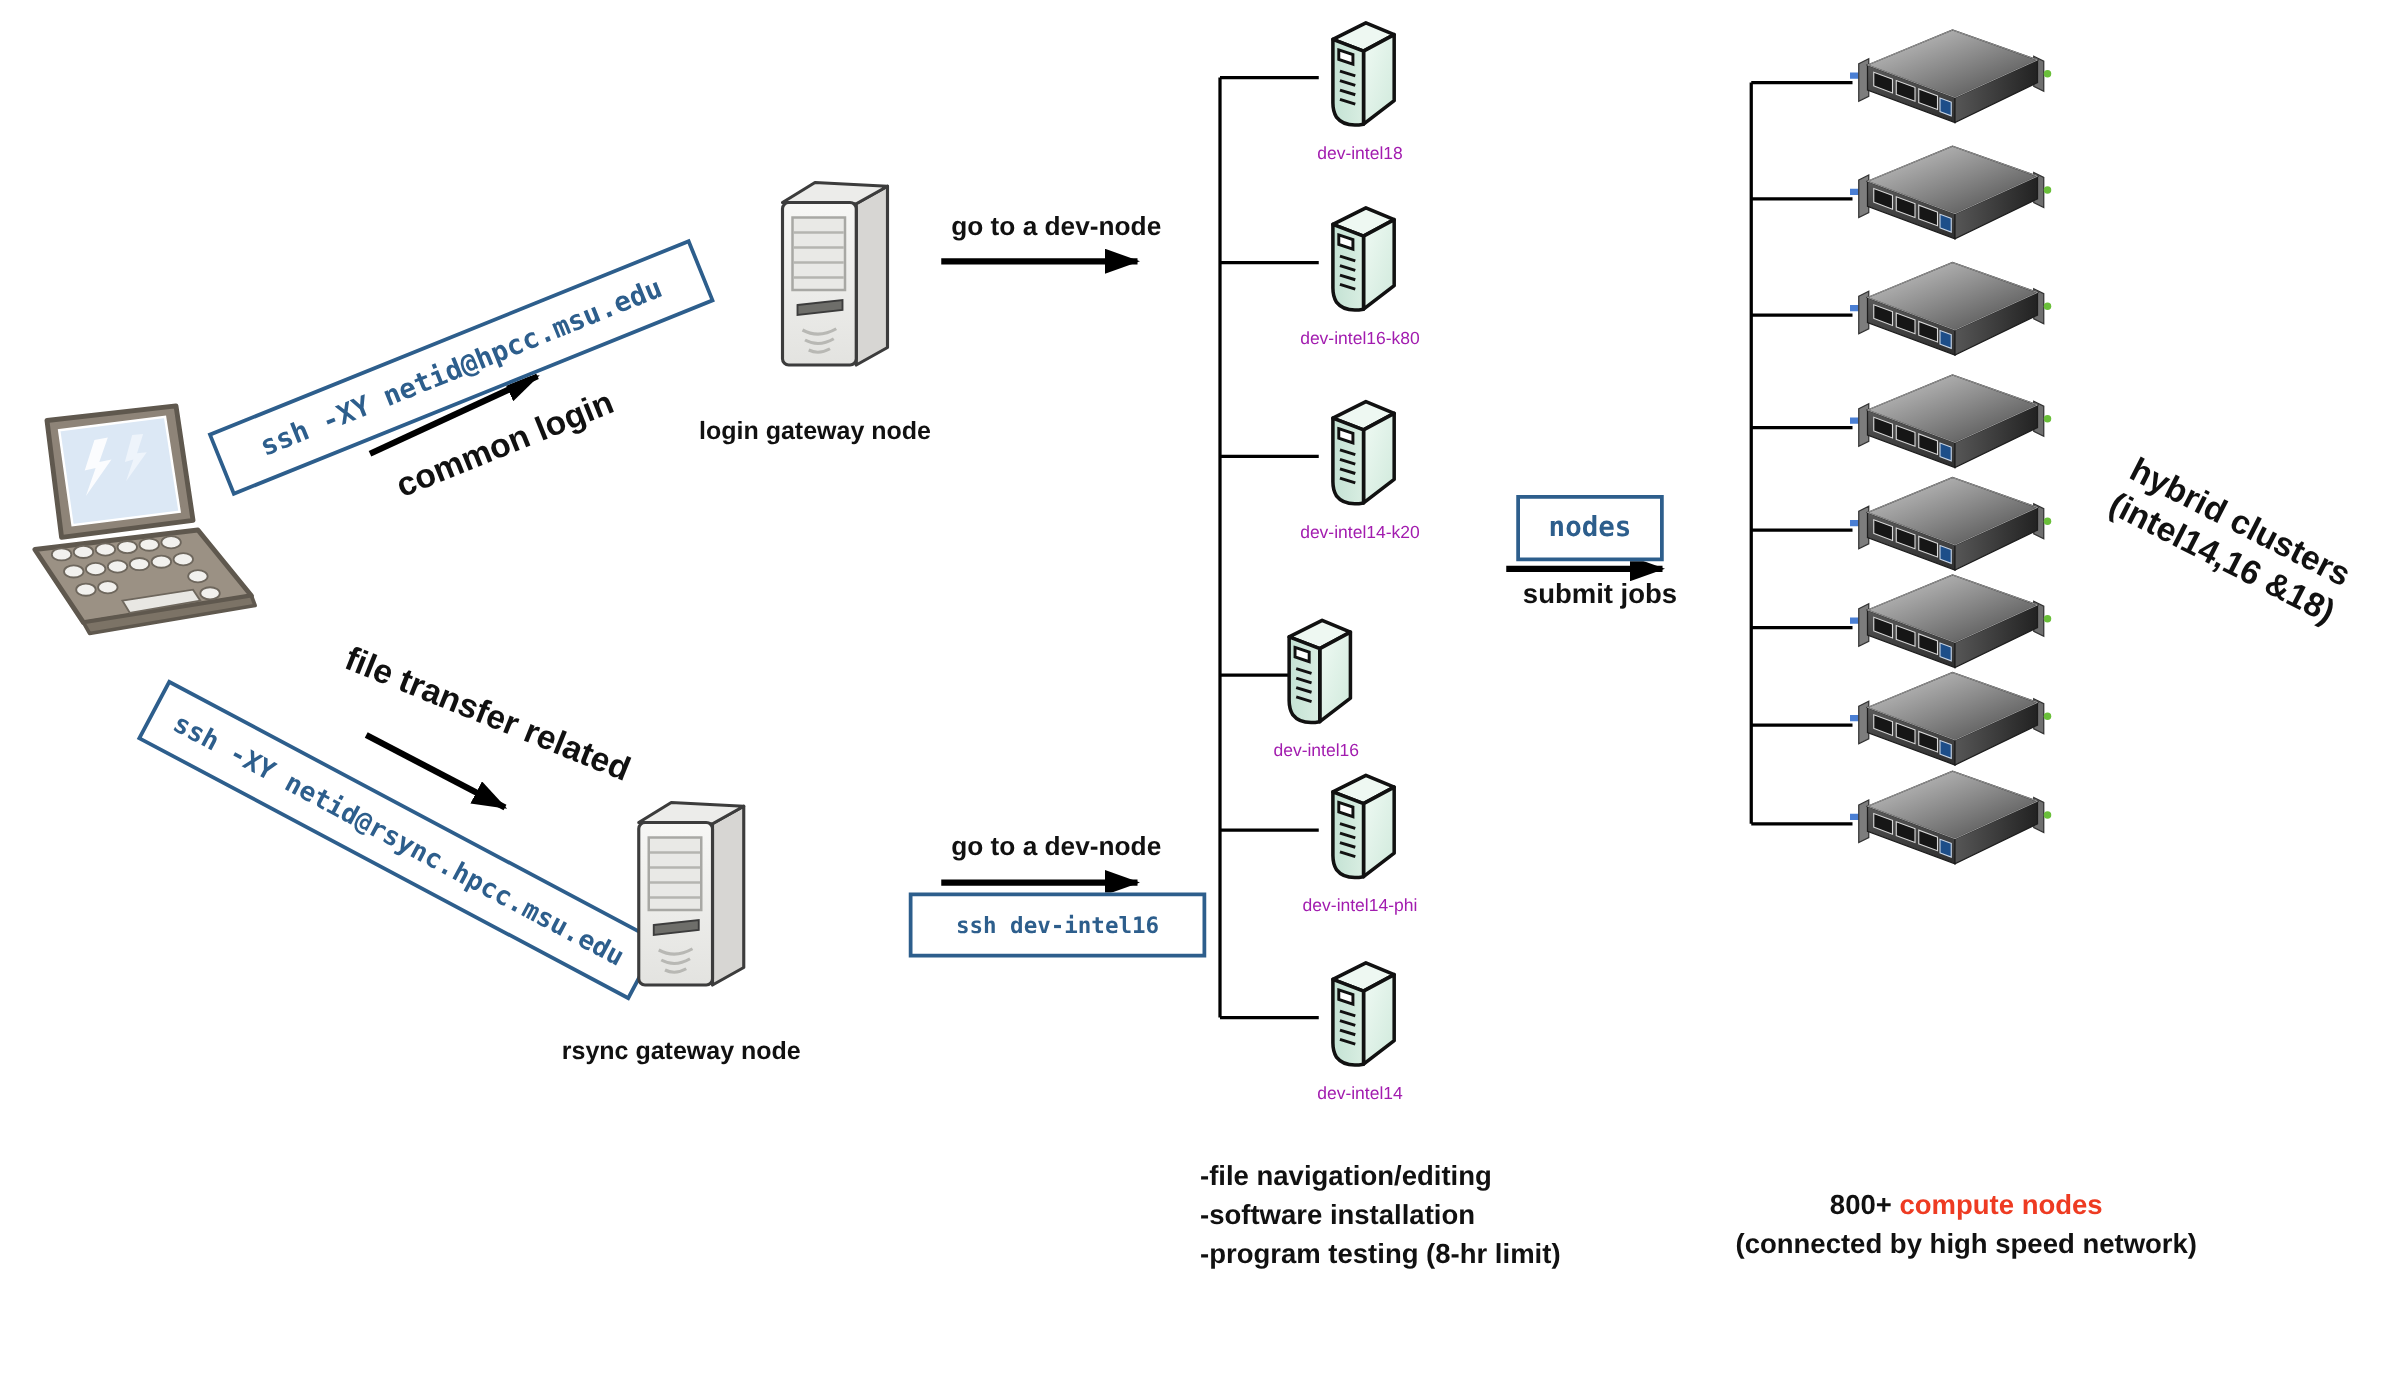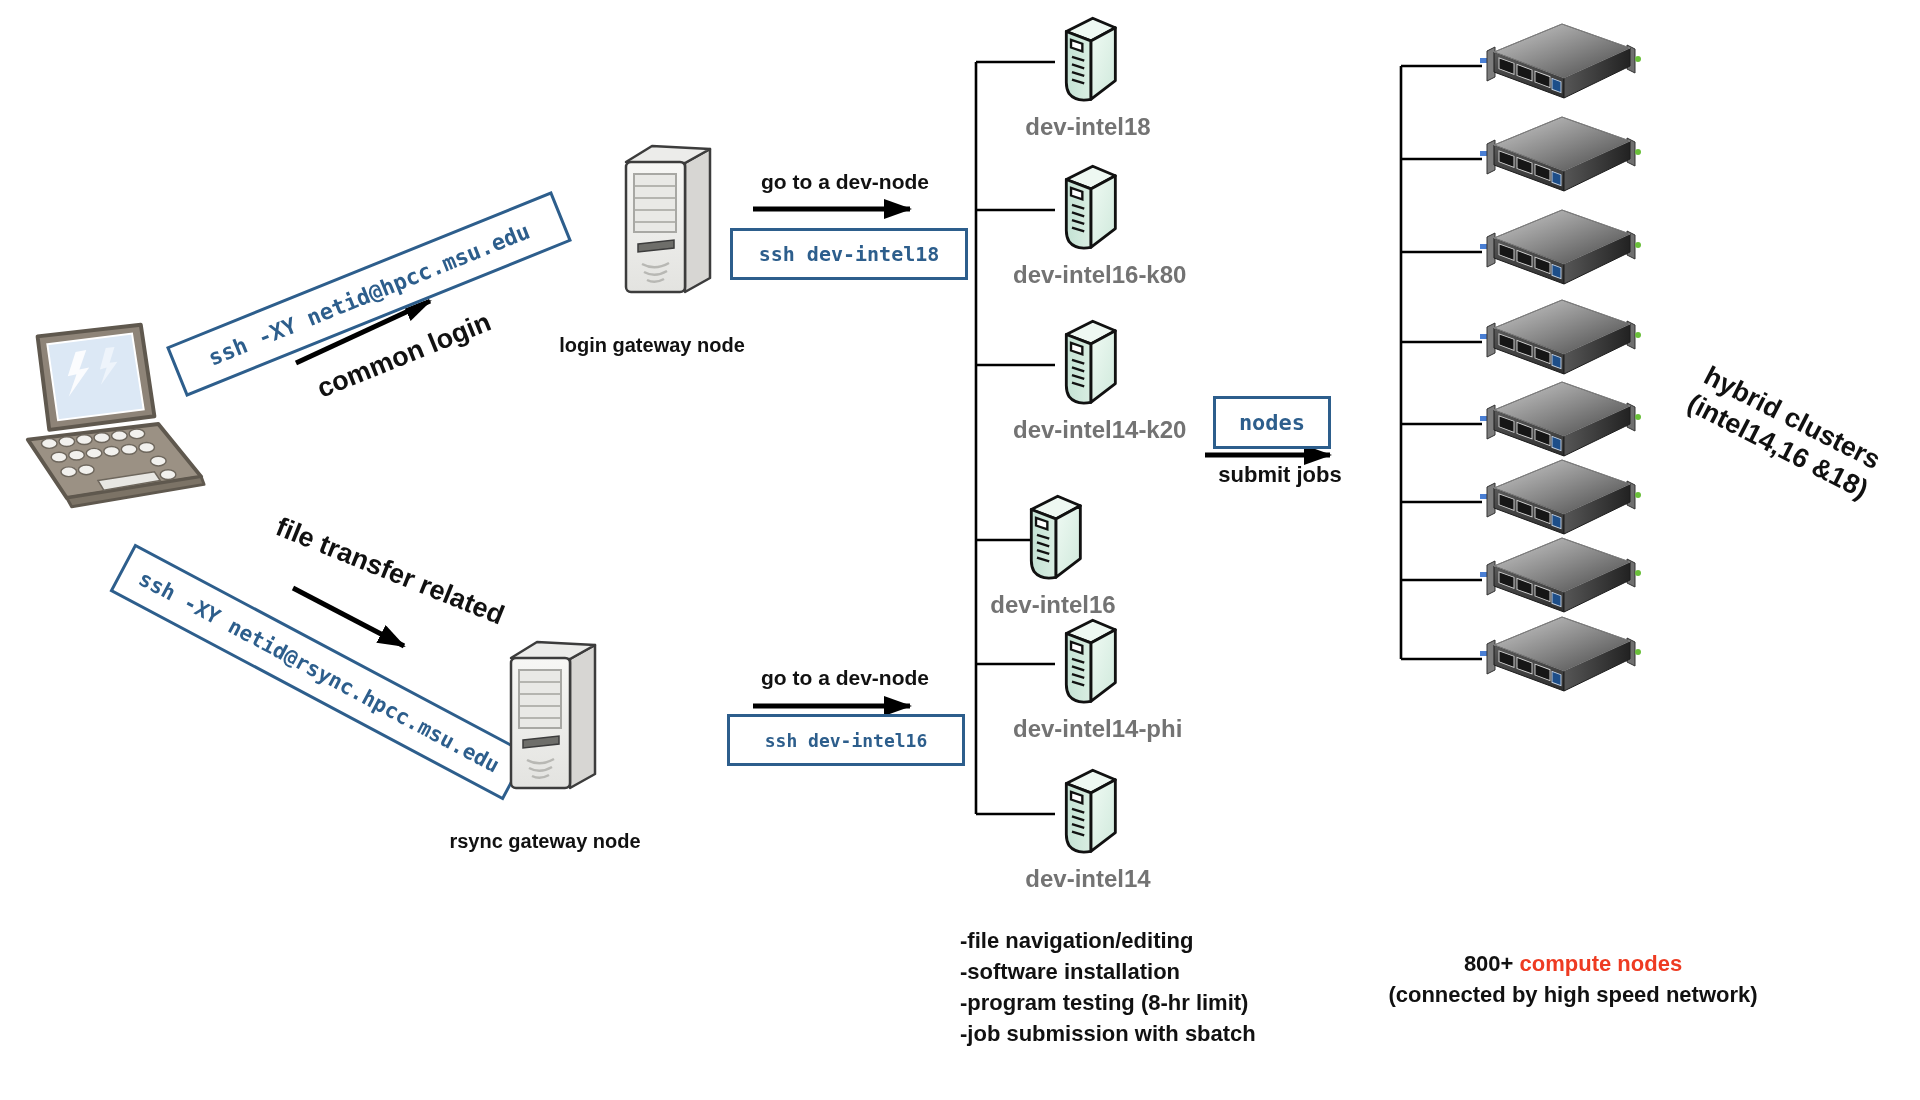--- a/index.html
+++ b/index.html
@@ -6,21 +6,21 @@
   #canvas{position:relative;width:1920px;height:1100px;background:#ffffff;overflow:hidden;
           font-family:"Liberation Sans",sans-serif;}
   .lbl{position:absolute;font-weight:bold;color:#111;white-space:nowrap;}
   .center{text-align:center;}
   .cmd{position:absolute;display:flex;align-items:center;justify-content:center;
        background:#fff;border:3px solid #2d5e8c;color:#2d5e8c;
        font-family:"DejaVu Sans Mono","Liberation Mono",monospace;font-weight:bold;white-space:nowrap;}
   .rot{transform-origin:50% 50%;}
   #wires{position:absolute;left:0;top:0;pointer-events:none;}
   .devnode{position:absolute;width:150px;text-align:center;}
-  .devlabel{font-weight:bold;font-size:24px;color:#737373;margin-top:7px;white-space:nowrap;}
+  .devlabel{font-weight:normal;font-size:14px;color:#a21caf;margin-top:7px;white-space:nowrap;}
   .racknode{position:absolute;width:165px;height:95px;}
   .note{position:absolute;font-weight:bold;font-size:22px;line-height:31px;color:#111;}
   .red{color:#ee3b22;}
   .hybrid{position:absolute;font-weight:bold;font-size:27px;line-height:32px;color:#111;
           text-align:center;transform:rotate(27deg);transform-origin:50% 50%;}
 </style>
 </head>
 <body>
 
 <div id="canvas">
@@ -160,23 +160,20 @@
     <line x1="23" y1="78" x2="63" y2="78" stroke="#b5b5b0" stroke-width="2"></line>
     <line x1="23" y1="90" x2="63" y2="90" stroke="#b5b5b0" stroke-width="2"></line>
     <polygon points="26,112 62,108 62,116 26,120" fill="#6e6e6a" stroke="#3c3c3c" stroke-width="1.5"></polygon>
     <path d="M30,132 Q43,139 57,131" fill="none" stroke="#b8b8b4" stroke-width="2.5"></path>
     <path d="M32,140 Q43,146 55,139" fill="none" stroke="#b8b8b4" stroke-width="2.5"></path>
     <path d="M35,148 Q43,152 52,147" fill="none" stroke="#b8b8b4" stroke-width="2.5"></path>
   </svg>
   <div class="lbl center" style="left:425px;top:830px;width:240px;font-size:20px;">rsync gateway node</div>
 
   <div class="lbl center" style="left:745px;top:170px;width:200px;font-size:21px;">go to a dev-node</div>
-  <div class="cmd" style="left:730px;top:228px;width:232px;height:46px;font-size:20px;">
-    <span>ssh dev-intel18</span>
-  </div>
 
   <div class="lbl center" style="left:745px;top:666px;width:200px;font-size:21px;">go to a dev-node</div>
   <div class="cmd" style="left:727px;top:714px;width:232px;height:46px;font-size:18px;">
     <span>ssh dev-intel16</span>
   </div>
 
   <div class="cmd" style="left:1213px;top:396px;width:112px;height:47px;font-size:22px;">
     <span>nodes</span>
   </div>
   <div class="lbl center" style="left:1175px;top:462px;width:210px;font-size:22px;">submit jobs</div>
@@ -184,21 +181,20 @@
   <div class="hybrid" style="left:1620px;top:400px;width:330px;">
     <div>hybrid clusters</div>
     <div>(intel14,16 &amp;18)</div>
   </div>
 
   <div class="note" style="left:953px;top:925px;">
     <div id="dev-note-items" style="margin-left:7px;">
         <div>-file navigation/editing</div>
         <div>-software installation</div>
         <div>-program testing (8-hr limit)</div>
-        <div>-job submission with sbatch</div>
       </div>
   </div>
   <div class="note center" style="left:1373px;top:948px;width:400px;">
     <div><span>800+ </span><span class="red">compute nodes</span></div>
     <div>(connected by high speed network)</div>
   </div>
 
   <div id="dev-col">
   <div class="devnode" style="left: 1013px; top: 10px;">
     <svg width="66" height="92" viewBox="0 0 70 96">

